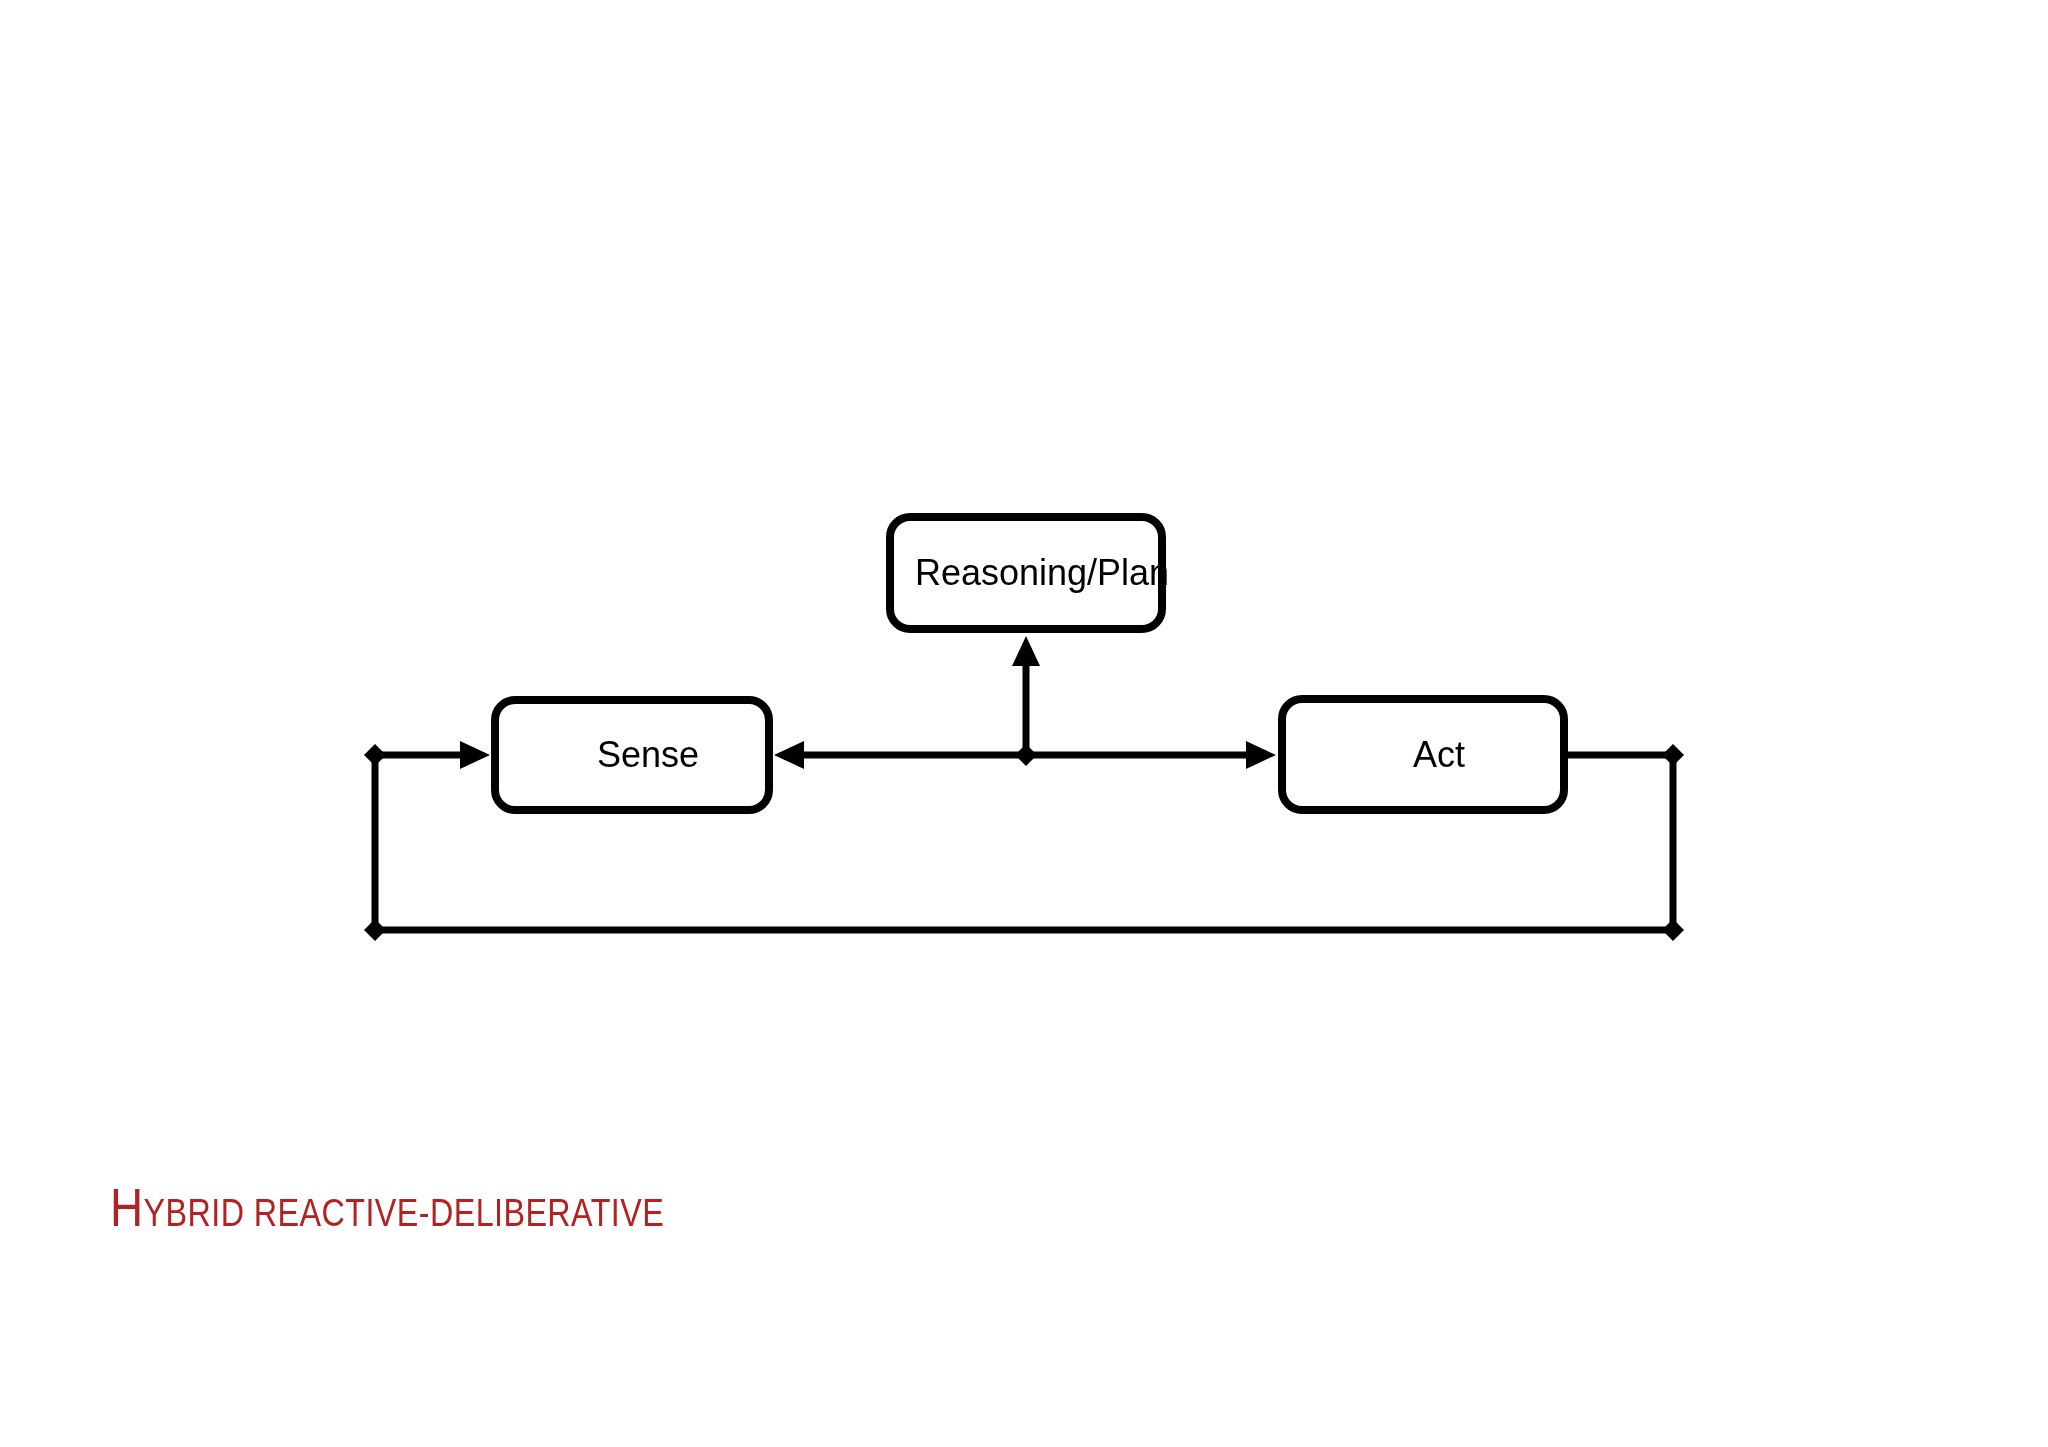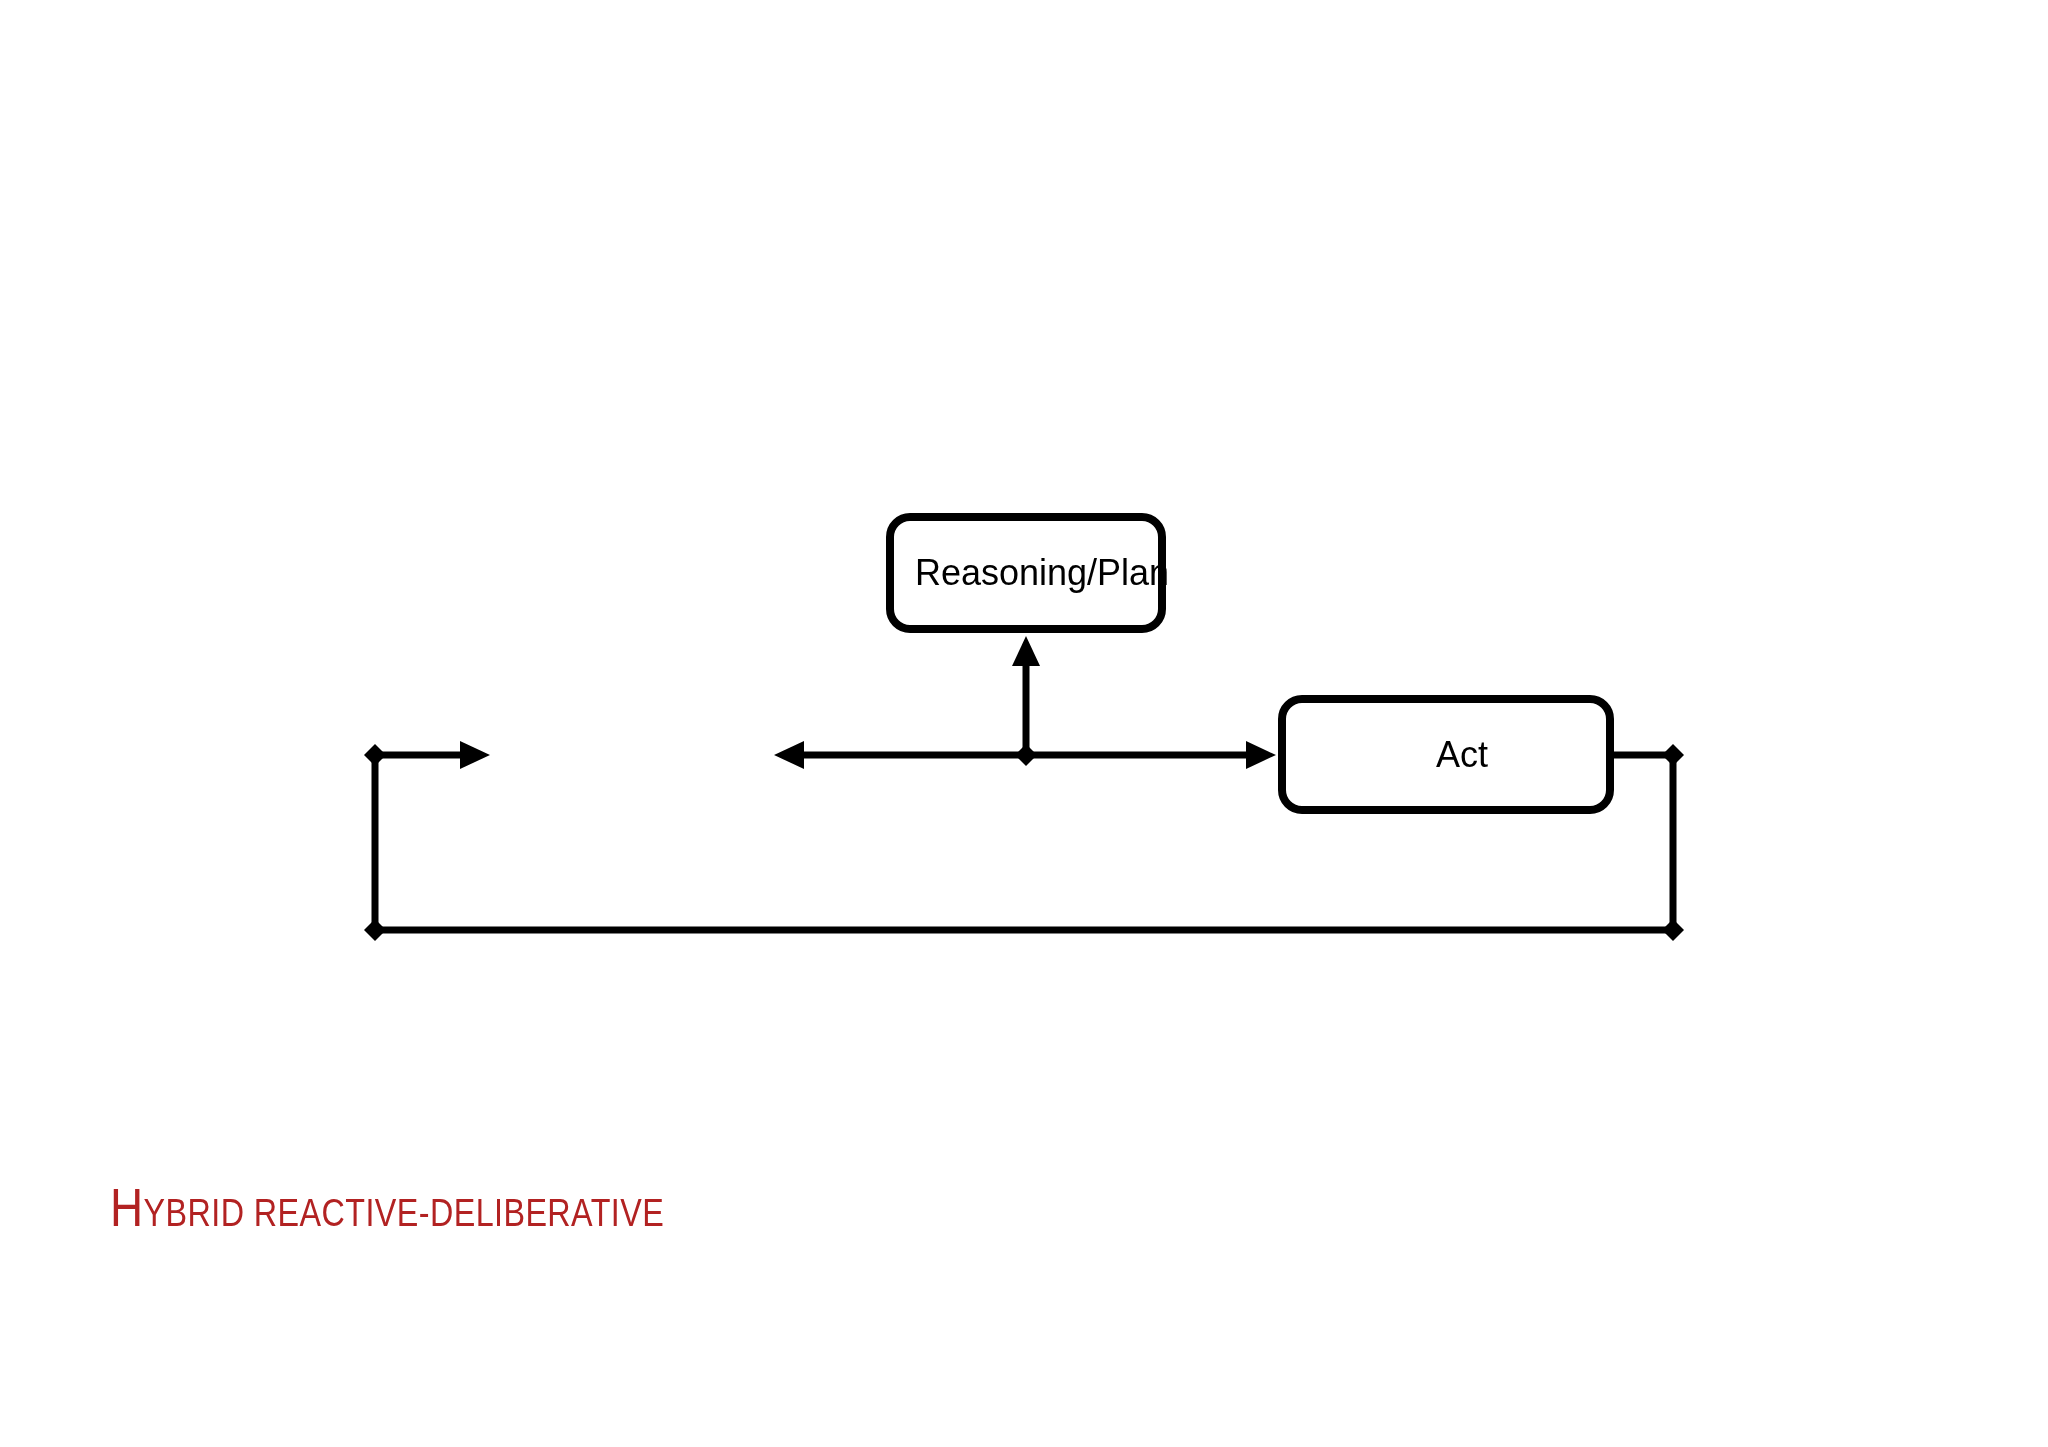--- a/index.html
+++ b/index.html
@@ -29,21 +29,21 @@
     display: flex;
     align-items: center;
     justify-content: center;
     font-size: 36px;
     color: #000000;
     line-height: 1;
     padding-left: 32px;
   }
   .node-reasoning { left: 886px;  top: 513px; width: 280px; height: 120px; }
   .node-sense     { left: 491px;  top: 696px; width: 282px; height: 118px; }
-  .node-act       { left: 1278px; top: 695px; width: 336px; height: 119px; text-align: right; }
+  .node-act       { left: 1278px; top: 695px; width: 290px; height: 119px; text-align: right; }
   .caption {
     position: absolute;
     left: 110px;
     top: 1180px;
     font-size: 38px;
     line-height: 1;
     color: #b22222;
     text-transform: uppercase;
     letter-spacing: 0.5px;
     white-space: nowrap;
@@ -76,20 +76,23 @@
     <polygon class="diam" points="375,919 386,930 375,941 364,930"></polygon>
     <polygon class="diam" points="1673,744 1684,755 1673,766 1662,755"></polygon>
     <polygon class="diam" points="1673,919 1684,930 1673,941 1662,930"></polygon>
     <polygon class="diam" points="1026,744 1037,755 1026,766 1015,755"></polygon>
   </svg>
 
   <div class="node node-reasoning">
     <span>Reasoning/Plan</span>
   </div>
 
+  <div class="node node-sense">
+    <span>Sense</span>
+  </div>
 
   <div class="node node-act">
     <span>Act</span>
   </div>
 
   <div class="caption">Hybrid reactive-deliberative</div>
 
 </div>
 
 </body></html>

